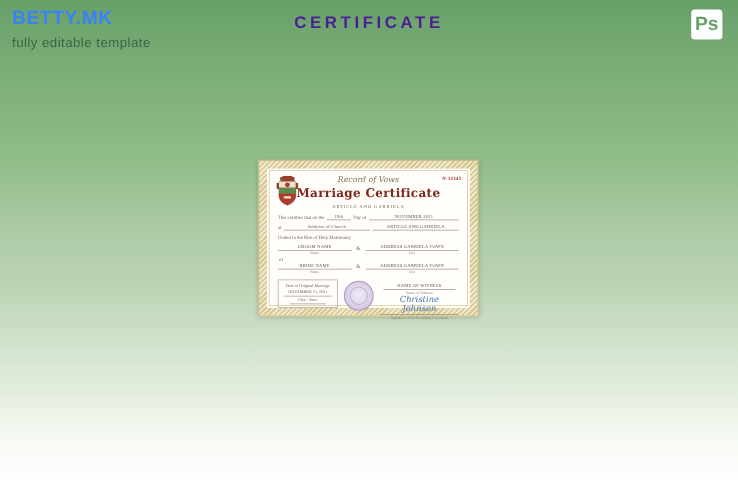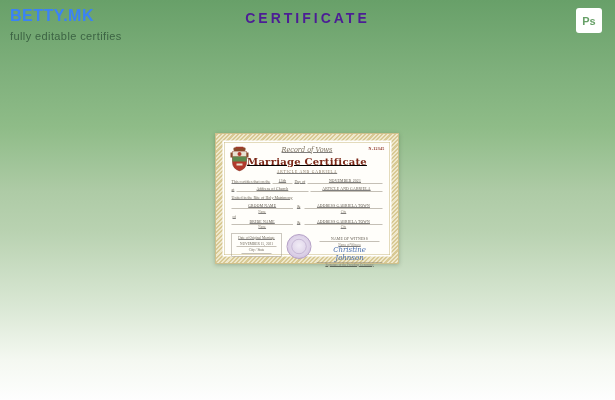--- a/index.html
+++ b/index.html
@@ -18,27 +18,26 @@
     color:#3c6343;font-size:11px;letter-spacing:.4px;
   }
   .page-title{
     position:absolute;left:0;top:10px;width:615px;text-align:center;
     color:#4c1d95;font-size:14px;font-weight:600;letter-spacing:3px;
   }
   .ps-badge{
     position:absolute;left:576px;top:8px;width:26px;height:25px;
     background:#ffffff;border-radius:3px;
     display:flex;align-items:center;justify-content:center;
-    color:#67a068;font-size:11px;font-weight:bold;
+    color:#67a068;font-size:16px;font-weight:bold;
   }
   
   .cert-clip{
     position:absolute;left:215px;top:133px;width:184px;height:131px;
     box-shadow:0 1px 4px rgba(40,60,40,.28);
-    text-decoration:underline;
   }
   .cert-scale{
     width:368px;height:262px;transform:scale(.5);transform-origin:0 0;
   }
   .cert-frame{
     box-sizing:border-box;width:368px;height:262px;padding:13px;
     border:2px solid #cfc08c;
     background:
       repeating-linear-gradient(135deg,#d8c994 0 3px,#efe8cc 3px 6px);
   }
@@ -93,21 +92,21 @@
     font-family:"DejaVu Serif", serif;font-style:italic;
     color:#4a6fae;font-size:14px;line-height:1.1;
     border-bottom:1px solid #8a8273;display:inline-block;min-width:120px;padding:0 6px 1px;
   }
   .witness-line{border-bottom:1px solid #8a8273;display:inline-block;min-width:120px;font-size:7.5px;letter-spacing:.4px;color:#5d564a;padding-bottom:1px;}
 </style>
 </head>
 <body>
 
 <div class="brand">BETTY.MK</div>
-<div class="tagline">fully editable certifies</div>
+<div class="tagline">fully editable template</div>
 <div class="page-title">CERTIFICATE</div>
 <div class="ps-badge">Ps</div>
 
 <div class="cert-clip">
   <div class="cert-scale">
     <div class="cert-frame">
       <div class="cert-gap">
         <div class="cert-paper">
 
           <svg class="crest" width="40" height="50" viewBox="0 0 40 50">

